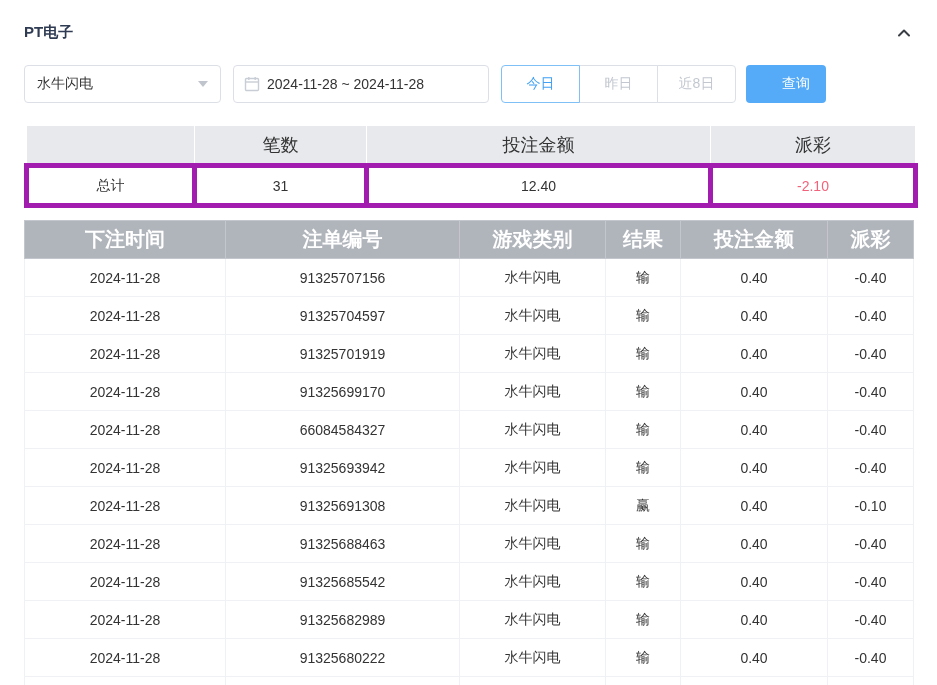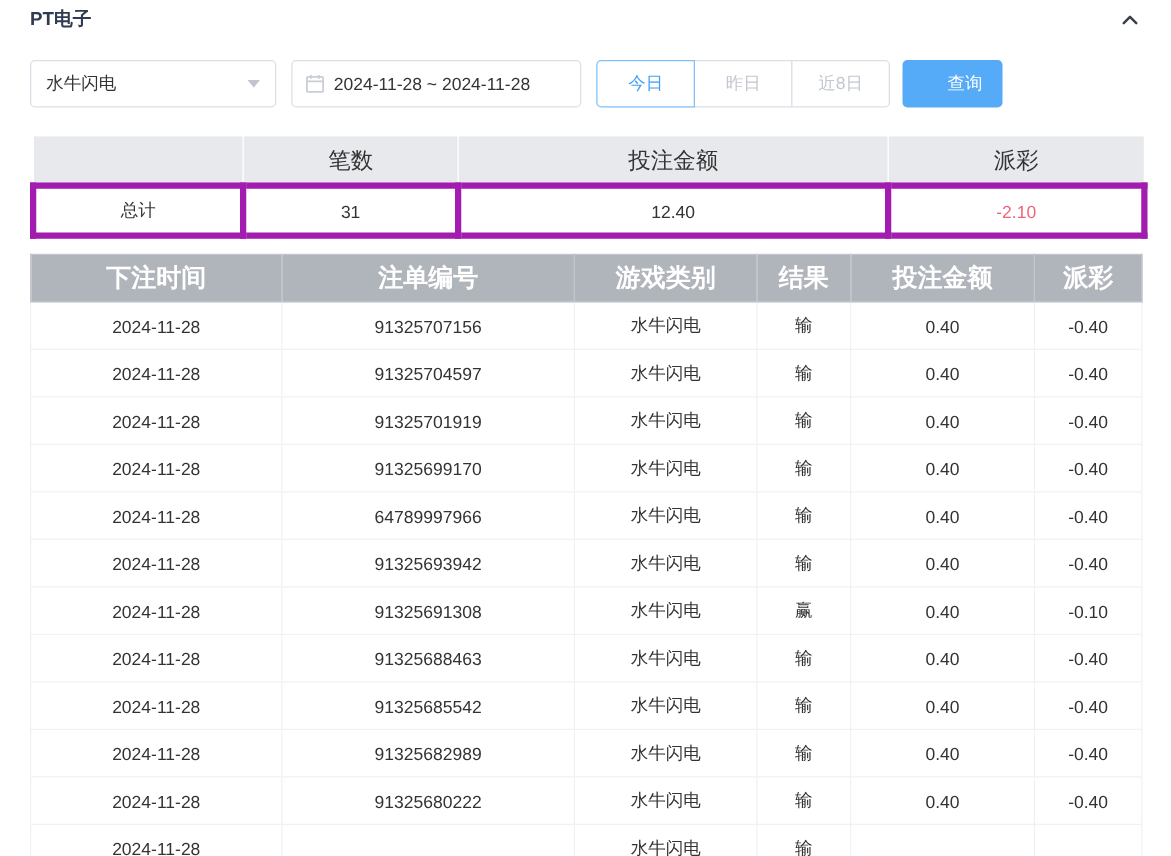--- a/index.html
+++ b/index.html
@@ -10,40 +10,40 @@
     color: #333;
     font-size: 14px;
   }
   .wrap { padding: 0 24px; }
 
   
   .panel-header {
     display: flex;
     justify-content: space-between;
     align-items: center;
-    padding-top: 6px;
+    padding-top: 23px;
   }
   .page-title { font-size: 15px; font-weight: bold; color: #2e3b52; }
   .collapse-btn { cursor: pointer; display: flex; align-items: center; background: none; border: none; }
 
   
   .filter-bar { display: flex; align-items: center; margin-top: 23px; }
   .select-box {
     width: 197px; height: 38px;
     border: 1px solid #dcdfe6; border-radius: 4px;
     display: flex; align-items: center; justify-content: space-between;
     padding: 0 12px; cursor: pointer; background: #fff;
   }
   .select-box .caret {
     width: 0; height: 0;
     border-left: 5px solid transparent; border-right: 5px solid transparent;
     border-top: 6px solid #c0c4cc;
   }
   .date-box {
-    width: 232px; height: 38px; margin-left: 12px;
+    width: 256px; height: 38px; margin-left: 12px;
     border: 1px solid #dcdfe6; border-radius: 4px;
     display: flex; align-items: center; gap: 7px;
     padding: 0 10px; cursor: pointer; background: #fff;
     white-space: nowrap;
   }
   .quick-group { display: flex; margin-left: 12px; border-radius: 14px; }
   .quick-btn {
     width: 79px; height: 38px; background: #fff;
     border: 1px solid #dcdfe6; margin-left: -1px;
     font-size: 14px; color: #c3c8d0; cursor: pointer;
@@ -203,21 +203,21 @@
           <td>2024-11-28</td>
           <td>91325699170</td>
           <td>水牛闪电</td>
           <td>输</td>
           <td>0.40</td>
           <td class="neg">-0.40</td>
         </tr>
 
         <tr>
           <td>2024-11-28</td>
-          <td>64789997966</td>
+          <td>66084584327</td>
           <td>水牛闪电</td>
           <td>输</td>
           <td>0.40</td>
           <td class="neg">-0.40</td>
         </tr>
 
         <tr>
           <td>2024-11-28</td>
           <td>91325693942</td>
           <td>水牛闪电</td>

